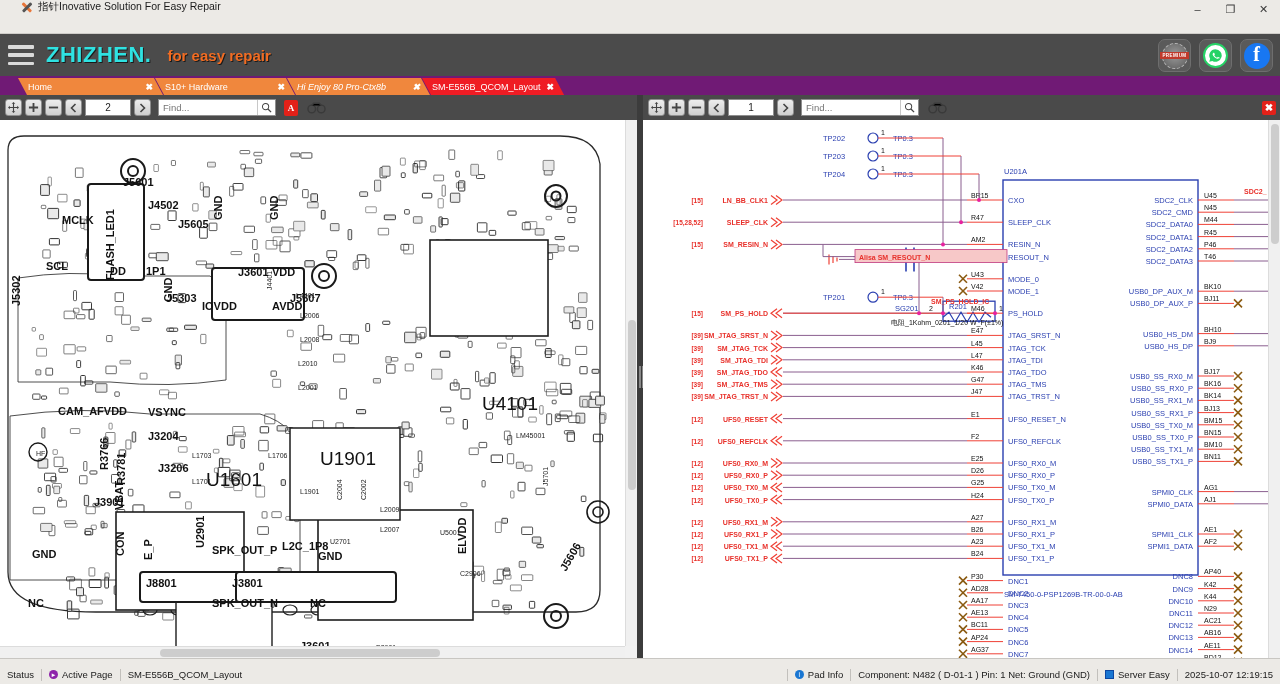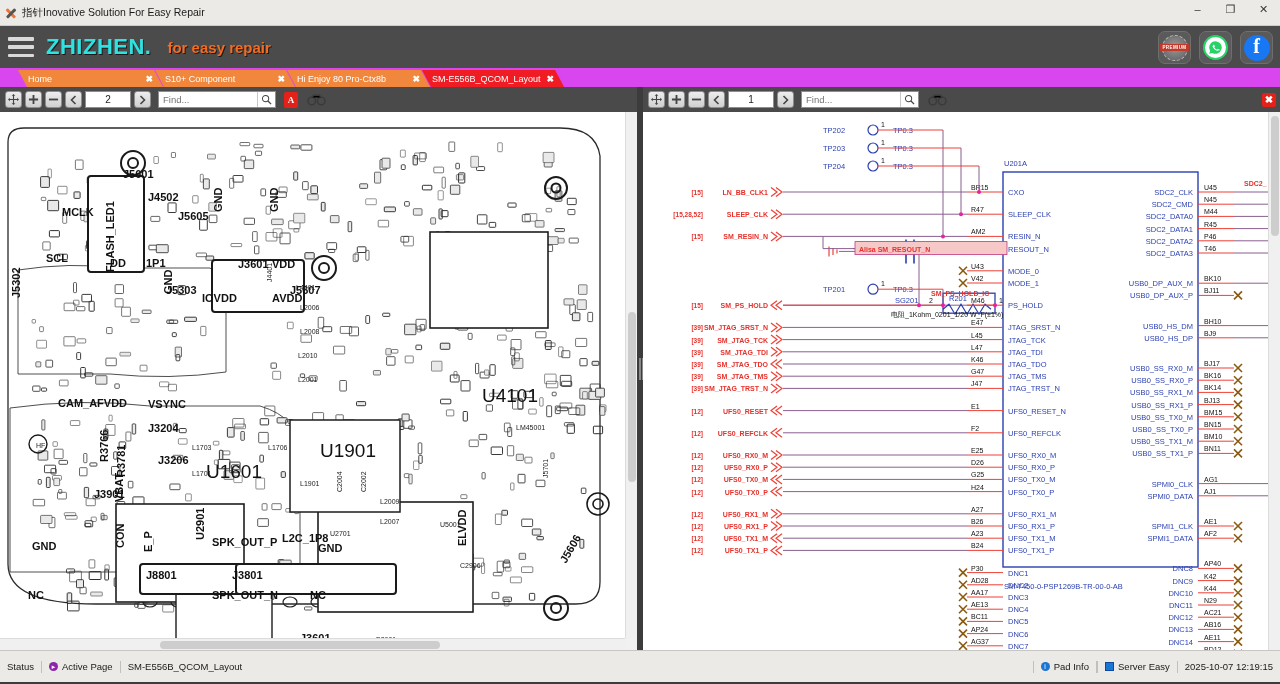--- a/index.html
+++ b/index.html
@@ -4,22 +4,22 @@
 <style>
   * { box-sizing: border-box; margin: 0; padding: 0; }
   html, body {
     width: 1280px; height: 684px; overflow: hidden;
     font-family: "Liberation Sans", sans-serif;
     background: #3c3c3c;
   }
 
   
   #titlebar {
-    height: 26px; background: #eceae6; display: flex; align-items: center;
-    border-bottom: 1px solid #cfcdc9; position: relative;
+    height: 34px; background: #eceae6; display: flex; 
+    border-bottom: 1px solid #cfcdc9; position: relative; padding-left: 16px;
   }
   #titlebar .app-icon { width: 14px; height: 14px; margin: 0 4px 0 4px; position: relative; }
   #titlebar .app-icon::before, #titlebar .app-icon::after {
     content: ""; position: absolute; left: 1px; top: 6px; width: 12px; height: 2.5px;
     background: #e8763a; transform: rotate(45deg); border-radius: 1px;
   }
   #titlebar .app-icon::after { transform: rotate(-45deg); background: #555; }
   #titlebar .title-text { font-size: 10.5px; color: #1b1b1b; letter-spacing: 0; }
   #winbtns { position: absolute; right: 0; top: 0; height: 18px; display: flex; }
   #winbtns .wb {
@@ -61,34 +61,34 @@
     letter-spacing: .4px; }
   .wa { width: 25px; height: 25px; border-radius: 50%; background: #fff;
         border: 2px solid #25d366; display: flex; align-items: center; justify-content: center; }
   .wa svg { width: 15px; height: 15px; }
   .fb { width: 26px; height: 26px; border-radius: 50%; background: #1877f2;
         display: flex; align-items: center; justify-content: center;
         color: #fff; font-family: "Liberation Serif", serif; font-weight: bold; font-size: 20px;
         line-height: 1; padding-bottom: 3px; }
 
   
-  #tabstrip { height: 19px; background: #d946ef; display: flex; align-items: flex-end;
+  #tabstrip { height: 19px; background: #701a75; display: flex; align-items: flex-end;
      padding-left: 18px; }
   .tab {
     height: 17px; display: flex; align-items: center; padding: 0 4px 0 10px;
     font-size: 9px; color: #ffffff; background: #f0873d; margin-right: -8px;
     position: relative; cursor: pointer; min-width: 120px;
     clip-path: polygon(0 0, calc(100% - 9px) 0, 100% 100%, 9px 100%);
   }
   .tab .tl { flex: 1; white-space: nowrap; overflow: hidden; }
   .tab .tx { font-size: 9px; font-weight: bold; margin-left: 6px; margin-right: 6px; }
   .tab.active { background: #ef1c24; z-index: 5; }
   .tab:nth-child(1) { min-width: 145px; }
   .tab:nth-child(2) { min-width: 140px; }
-  .tab:nth-child(3) { min-width: 143px; }
+  .tab:nth-child(3) { min-width: 143px; font-style: italic; }
   .tab:nth-child(4) { min-width: 138px; }
 
   
   #workarea { display: flex; height: 563px; background: #3c3c3c; }
   .panel { display: flex; flex-direction: column; }
   #panel-left  { width: 640px; }
   #panel-right { width: 640px; position: relative; }
 
   .toolbar {
     height: 25px; background: #4a4a4a; display: flex; align-items: center;
@@ -210,21 +210,21 @@
     </div>
   </div>
 </div>
 
 <div id="tabstrip">
   <div class="tab">
     <span class="tl">Home</span>
     <span class="tx">✖</span>
   </div>
   <div class="tab">
-    <span class="tl">S10+ Component</span>
+    <span class="tl">S10+ Hardware</span>
     <span class="tx">✖</span>
   </div>
   <div class="tab">
     <span class="tl">Hi Enjoy 80 Pro-Ctx8b</span>
     <span class="tx">✖</span>
   </div>
   <div class="tab active">
     <span class="tl">SM-E556B_QCOM_Layout</span>
     <span class="tx">✖</span>
   </div>
@@ -1570,20 +1570,21 @@
   </div>
   <div class="sb-sep"></div>
   <div class="sb-cell">SM-E556B_QCOM_Layout</div>
   <div class="sb-spacer"></div>
   <div class="sb-sep"></div>
   <div class="sb-cell">
     <span class="dot-ico blue">i</span>
     <span>Pad Info</span>
   </div>
   <div class="sb-sep"></div>
+  <div class="sb-cell">Component: N482 ( D-01-1 ) Pin: 1 Net: Ground (GND)</div>
   <div class="sb-sep"></div>
   <div class="sb-cell">
     <span class="sq-ico"></span>
     <span>Server Easy</span>
   </div>
   <div class="sb-sep"></div>
   <div class="sb-cell">2025-10-07 12:19:15</div>
 </div>
 
 </body></html>

